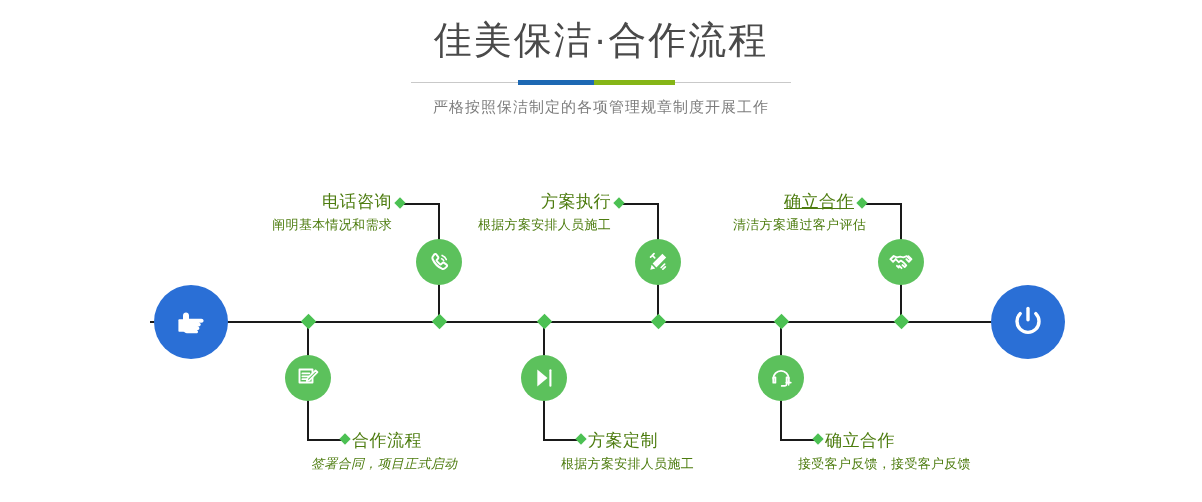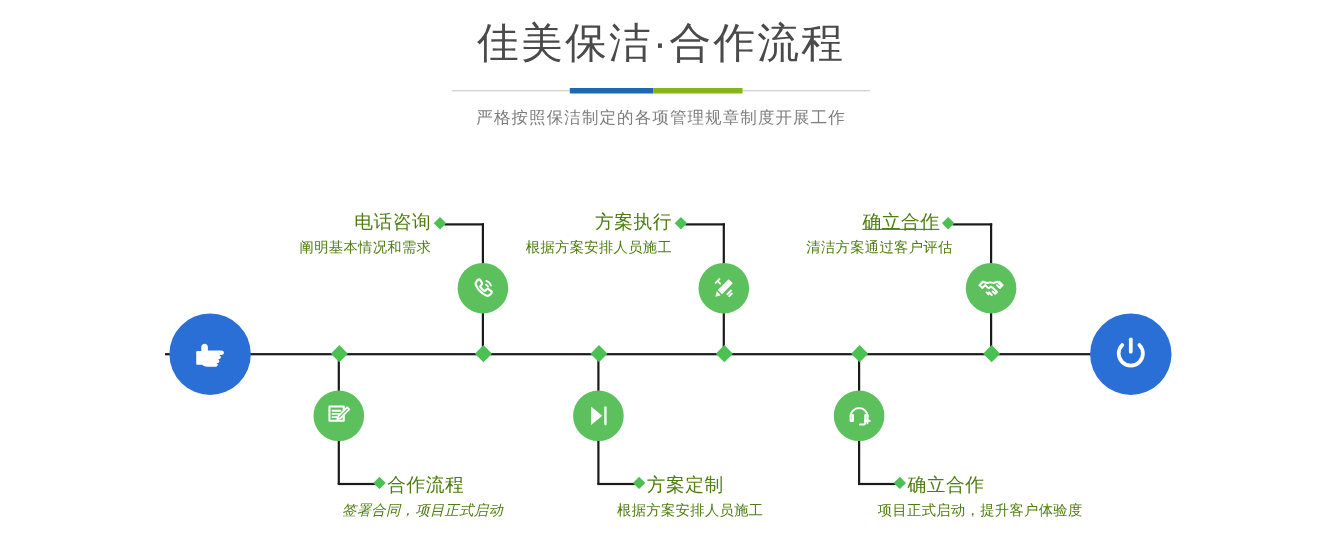--- a/index.html
+++ b/index.html
@@ -300,17 +300,17 @@
         <span>
           <svg width="28" height="28" viewBox="0 0 28 28">
             <path fill="none" stroke="#ffffff" stroke-width="1.8" stroke-linecap="round" d="M6.3 14.6a7.7 7.7 0 1 1 15.4 0"></path>
             <path fill="none" stroke="#ffffff" stroke-width="1.8" stroke-linejoin="round" d="M6.3 13.3h2.1v5.4H6.3zM19.6 13.3h2.1v5.4h-2.1z"></path>
             <path fill="none" stroke="#ffffff" stroke-width="1.7" stroke-linecap="round" d="M19.6 18.7v1.6c0 .9-.7 1.6-1.6 1.6h-3.3"></path>
             <path fill="none" stroke="#ffffff" stroke-width="1.7" stroke-linecap="round" d="M19.4 18.6h4.4M21.6 16.4v4.4"></path>
           </svg>
         </span>
       </div>
       <div class="label-title" style="left:825px; top:429px;">确立合作</div>
-      <div class="label-desc" style="left:798px; top:455px;">项目正式启动，提升客户体验度</div>
+      <div class="label-desc" style="left:798px; top:455px;">接受客户反馈，接受客户反馈</div>
     </div>
 
   </div>
 </div>
 
 </body></html>

